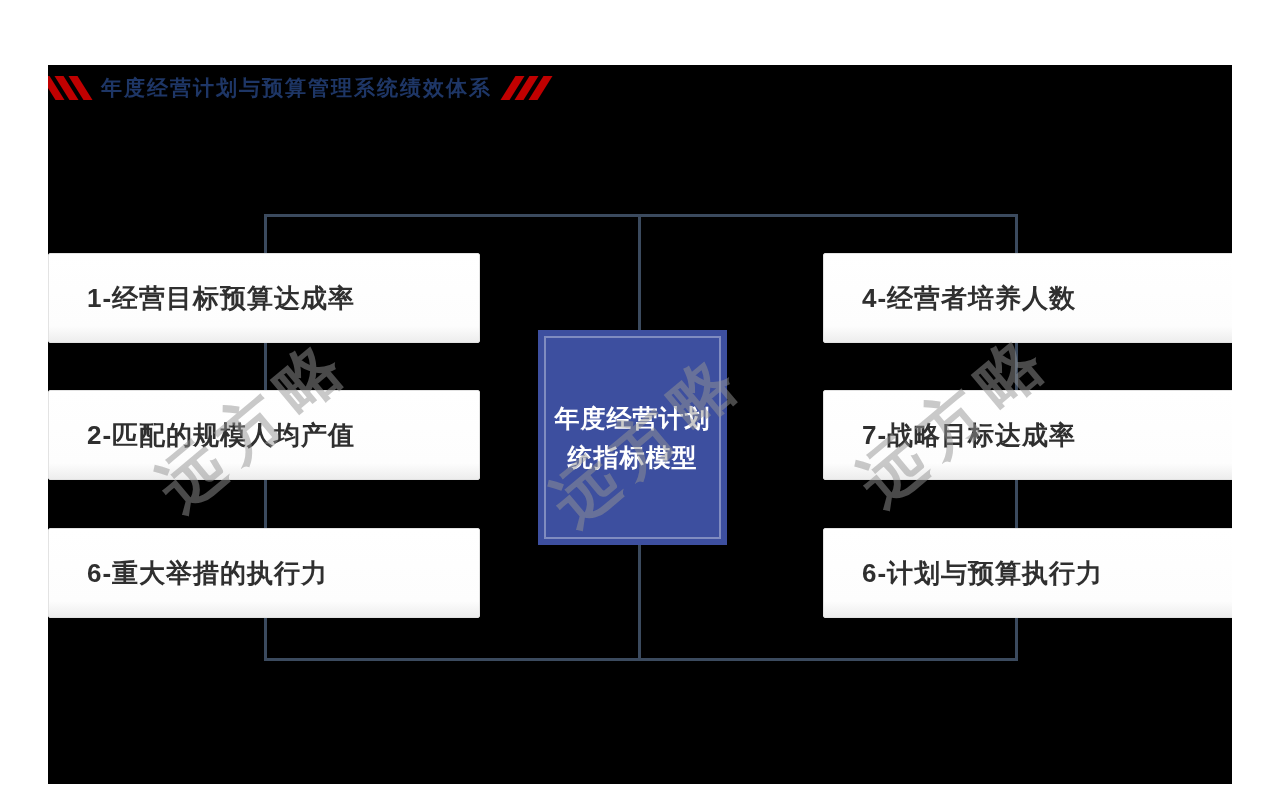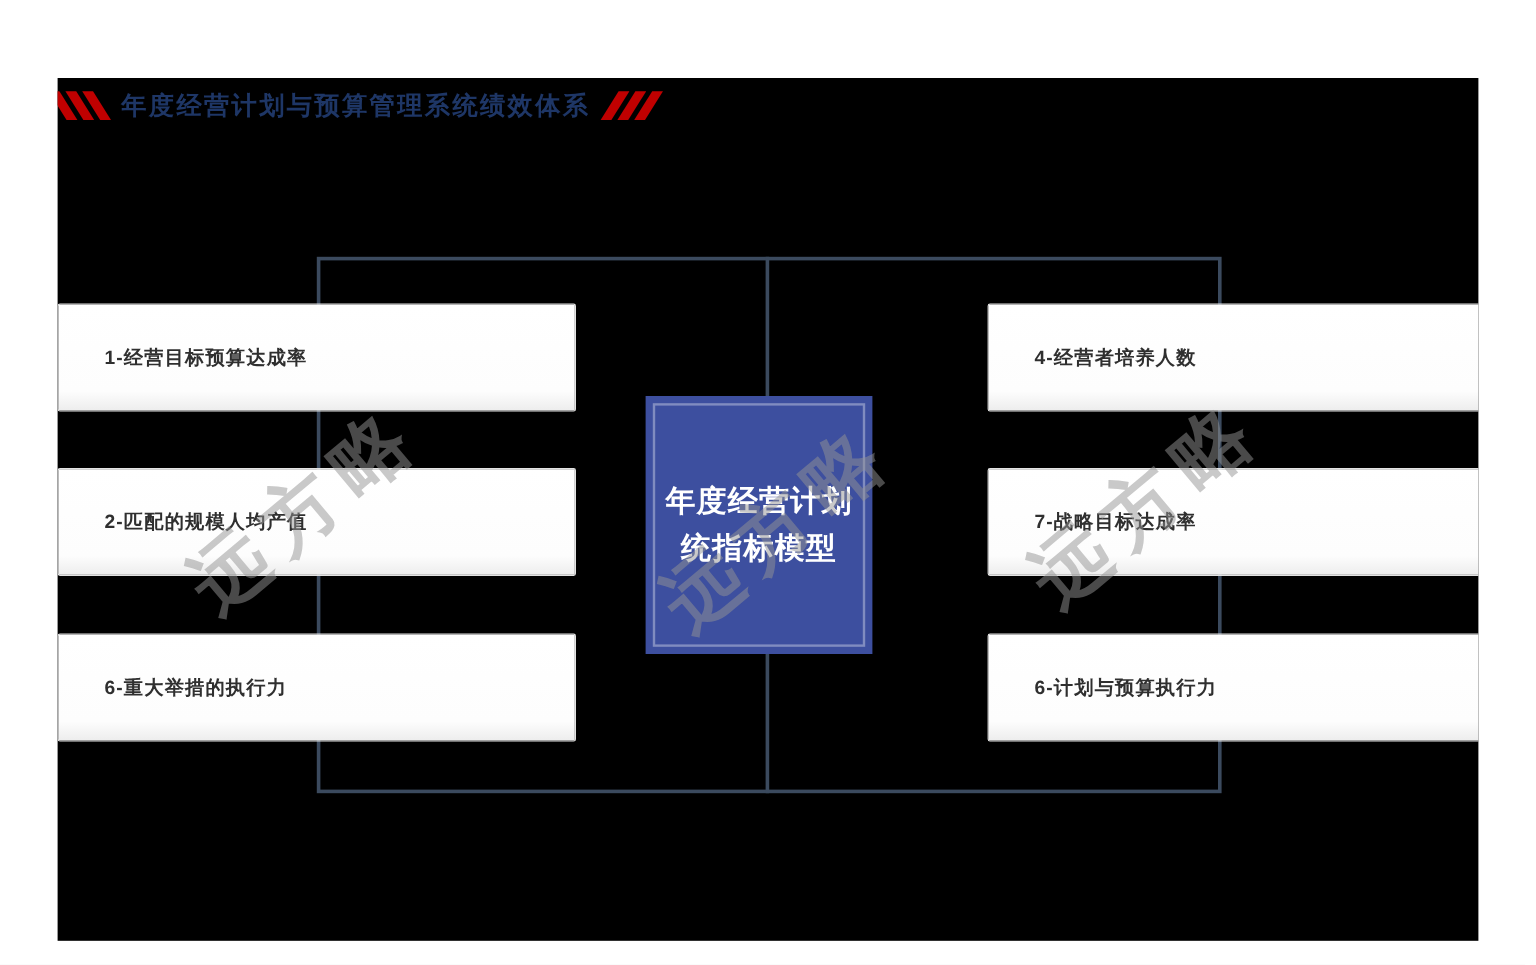--- a/index.html
+++ b/index.html
@@ -82,21 +82,21 @@
   .box {
     position: absolute;
     height: 90px;
     background: linear-gradient(180deg, #ffffff 0%, #fdfdfd 82%, #ededed 100%);
     border: 1px solid #e3e3e3;
     border-radius: 2px;
     box-sizing: border-box;
     display: flex;
     align-items: center;
     padding-left: 38px;
-    font-size: 16px;
+    font-size: 26px;
     font-weight: bold;
     color: #2f2f2f;
     letter-spacing: 1px;
     z-index: 2;
   }
   .box.left  { left: 0;     width: 432px; }
   .box.right { left: 755px; width: 429px; margin-left: 20px; }
   .row-1 { top: 188px; }
   .row-2 { top: 325px; }
   .row-3 { top: 463px; }

